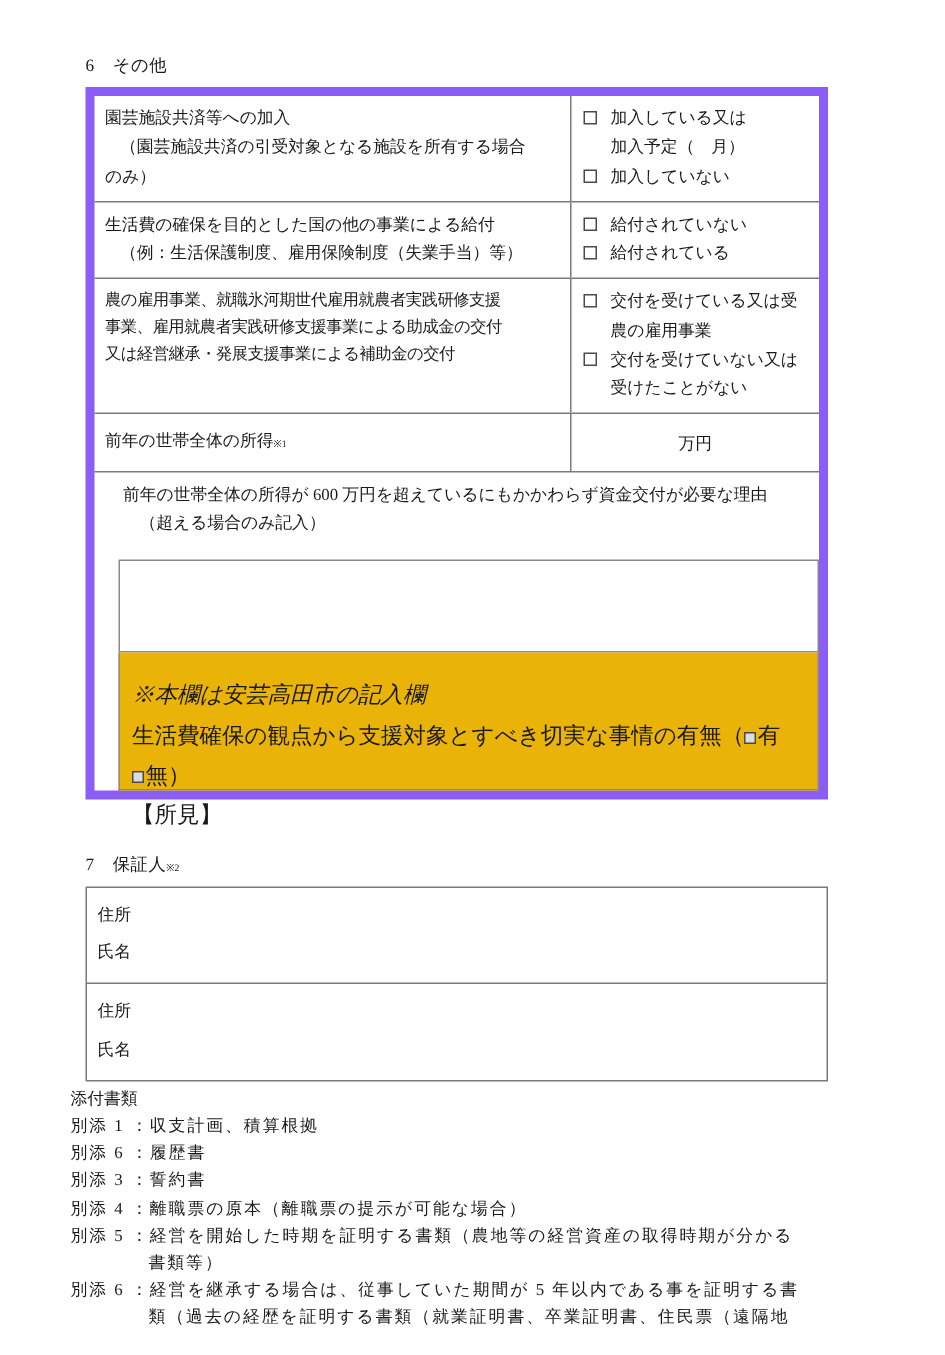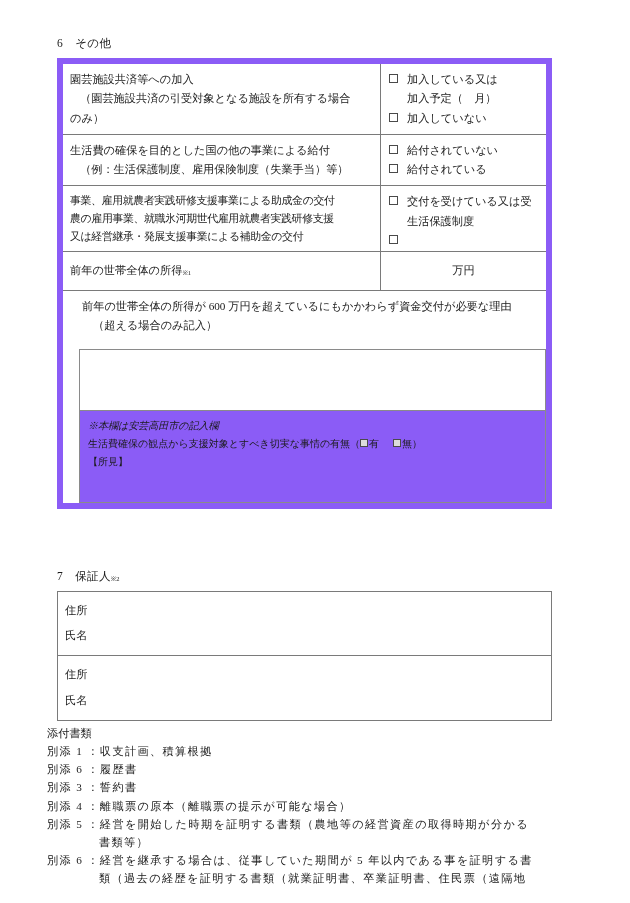--- a/index.html
+++ b/index.html
@@ -114,24 +114,24 @@
     height: 62px;
     border: 1px solid #8a8a8a;
     background: #ffffff;
     box-sizing: border-box;
   }
   .city-box {
     margin: 0 0 0 16px;
     height: 92px;
     border: 1px solid #8a8a8a;
     border-top: none;
-    background: #8b5cf6;
-    box-sizing: border-box;
-    padding: 6px 8px;
-    font-size: 10px;
+    background: #eab308;
+    box-sizing: border-box;
+    padding: 16px 8px;
+    font-size: 15px;
     line-height: 1.78;
   }
   .city-box .italic { font-style: italic; }
   .cbs {
     display: inline-block;
     width: 8px;
     height: 8px;
     border: 1px solid #4a4a4a;
     box-sizing: border-box;
     background: #dcdcdc;
@@ -222,34 +222,38 @@
         </div>
         <div class="opt">
           <span class="cb"></span>
           <span class="opt-text">給付されている</span>
         </div>
       </div>
     </div>
 
     <div class="row">
       <div class="cell-left tight">
+        <div>農の雇用事業、就職氷河期世代雇用就農者実践研修支援</div>
         <div>事業、雇用就農者実践研修支援事業による助成金の交付</div>
-        <div>農の雇用事業、就職氷河期世代雇用就農者実践研修支援</div>
         <div>又は経営継承・発展支援事業による補助金の交付</div>
       </div>
       <div class="cell-right">
         <div class="opt">
           <span class="cb"></span>
           <span class="opt-text">
             <span>交付を受けている又は受</span>
-            <span class="cont">生活保護制度</span>
+            <span class="cont">農の雇用事業</span>
           </span>
         </div>
         <div class="opt">
           <span class="cb"></span>
+          <span class="opt-text">
+            <span>交付を受けていない又は</span>
+            <span class="cont">受けたことがない</span>
+          </span>
         </div>
       </div>
     </div>
 
     <div class="row">
       <div class="cell-left" style="padding-top:9px;padding-bottom:9px;">
         <span>前年の世帯全体の所得</span><span class="sup">※1</span>
       </div>
       <div class="amount-cell">
         <span>万円</span>

